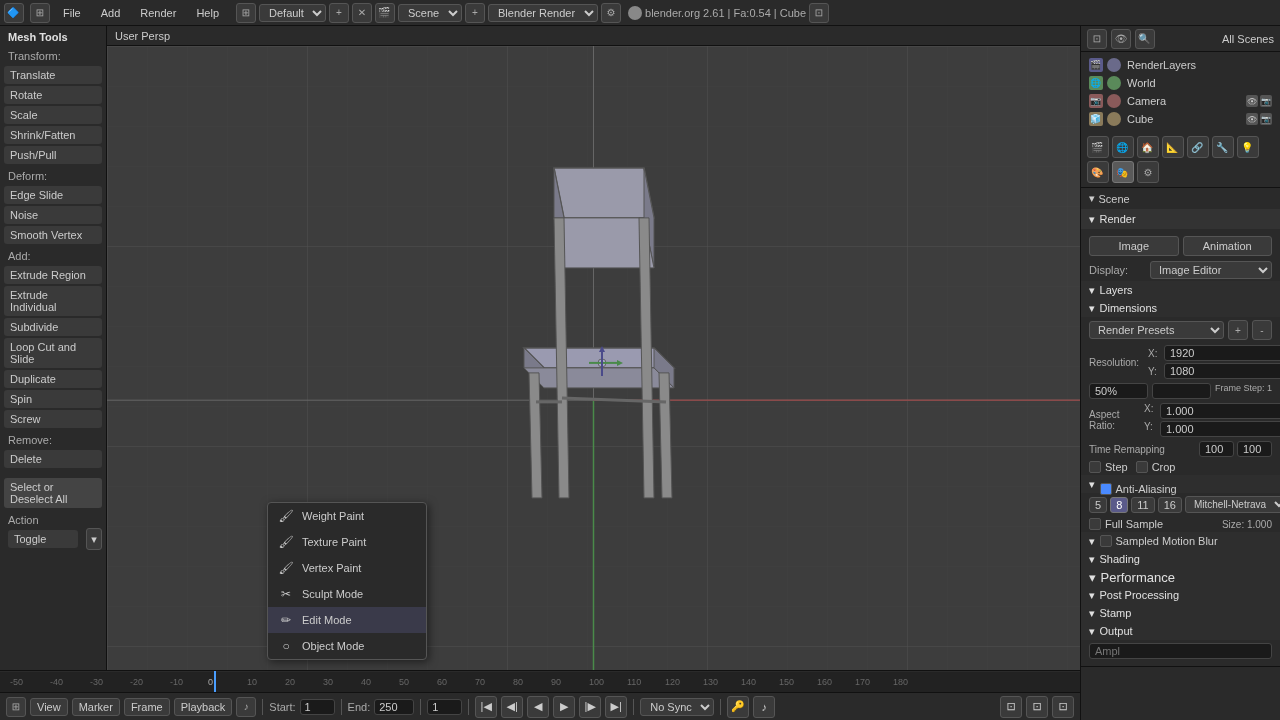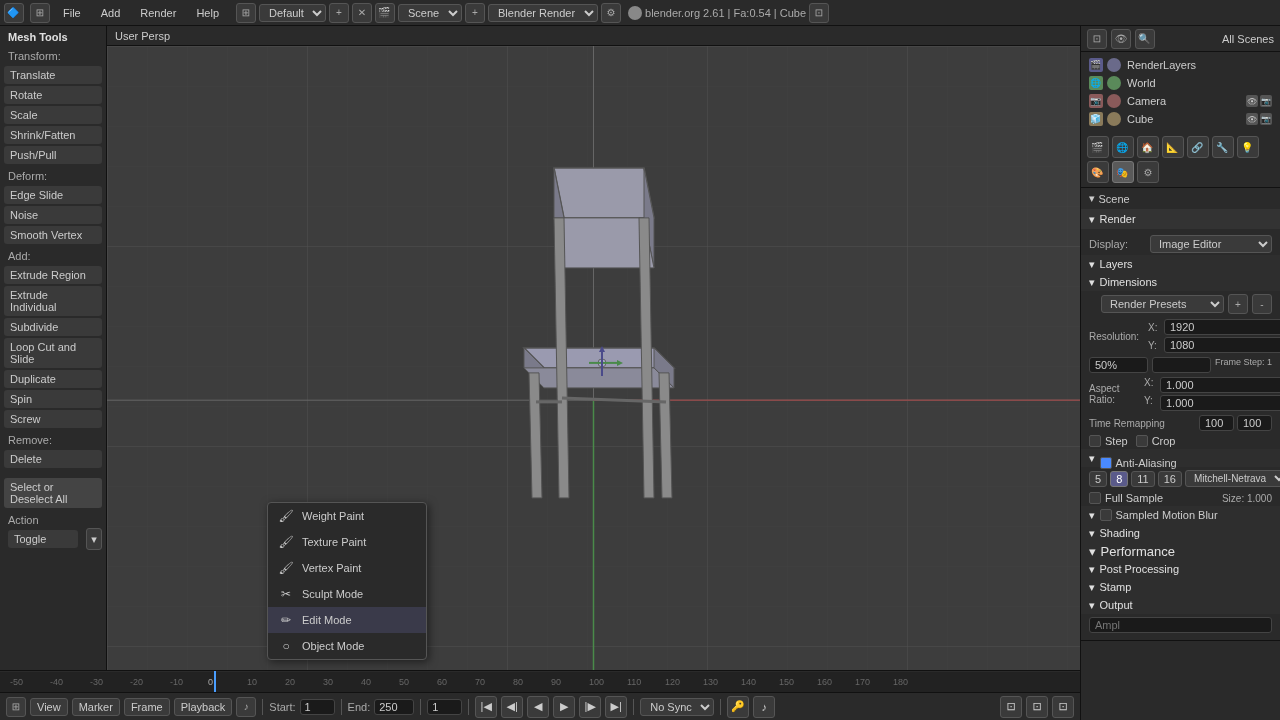--- a/index.html
+++ b/index.html
@@ -604,33 +604,37 @@
 
     <div style="padding:4px 8px;font-size:11px;display:flex;align-items:center;gap:4px;">
       <span style="color:#ccc;">▾</span>
       <span>Scene</span>
     </div>
 
     <div class="rpanel-section">
       <div class="rpanel-section-title">Render</div>
       <div class="render-section-content">
 
+        <div style="display:flex;gap:4px;padding:3px 8px;">
+          <button style="flex:1;background:#3a3a3a;border:1px solid #555;border-radius:3px;color:#ccc;padding:3px;font-size:11px;cursor:pointer;">Image</button>
+          <button style="flex:1;background:#3a3a3a;border:1px solid #555;border-radius:3px;color:#ccc;padding:3px;font-size:11px;cursor:pointer;">Animation</button>
+        </div>
 
         <div class="scene-prop-row">
           <span class="scene-prop-label">Display:</span>
           <select class="scene-prop-select">
             <option>Image Editor</option>
           </select>
         </div>
 
         <div class="rpanel-section-title" style="font-size:11px;height:18px;background:#2e2e2e;">Layers</div>
 
         <div class="rpanel-section-title" style="font-size:11px;height:18px;background:#2e2e2e;">Dimensions</div>
 
-        <div style="display:flex;align-items:center;padding:3px 8px;gap:4px;margin-left:12px;">
+        <div style="display:flex;align-items:center;padding:3px 8px;gap:4px;">
           <select class="scene-prop-select" style="flex:1;">
             <option>Render Presets</option>
           </select>
           <div class="rpanel-icon-btn">+</div>
           <div class="rpanel-icon-btn">-</div>
         </div>
 
         <div style="display:flex;align-items:center;padding:2px 8px;gap:4px;">
           <span style="color:#aaa;font-size:10px;flex:0 0 55px;">Resolution:</span>
           <div style="flex:1;display:flex;flex-direction:column;gap:2px;">

